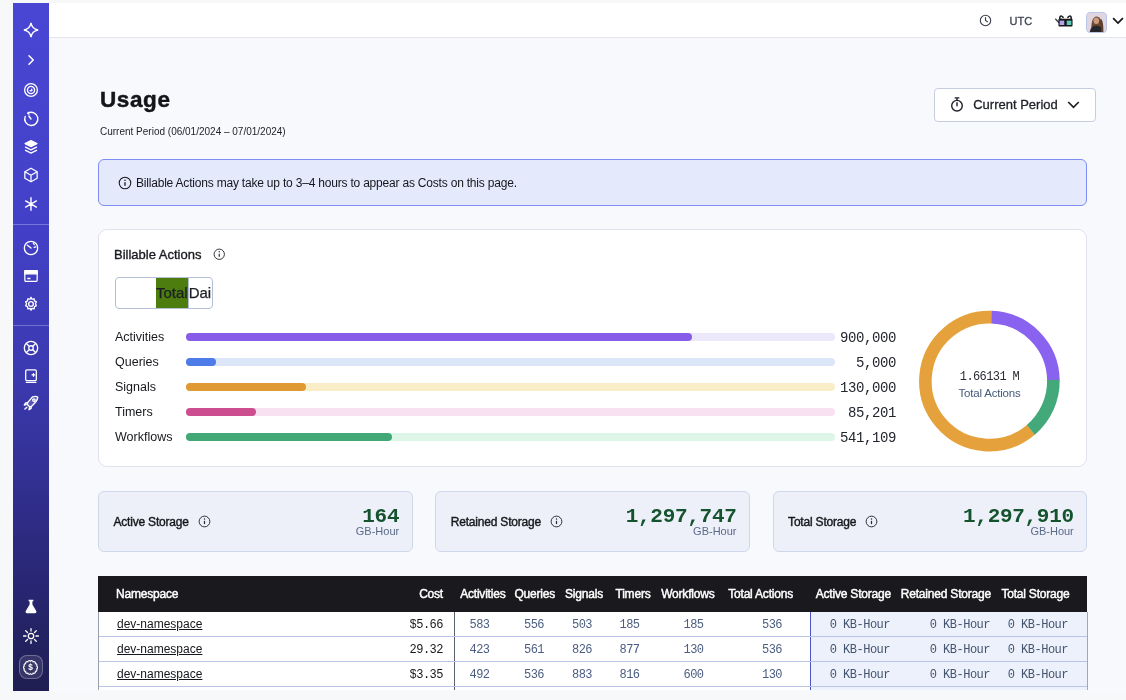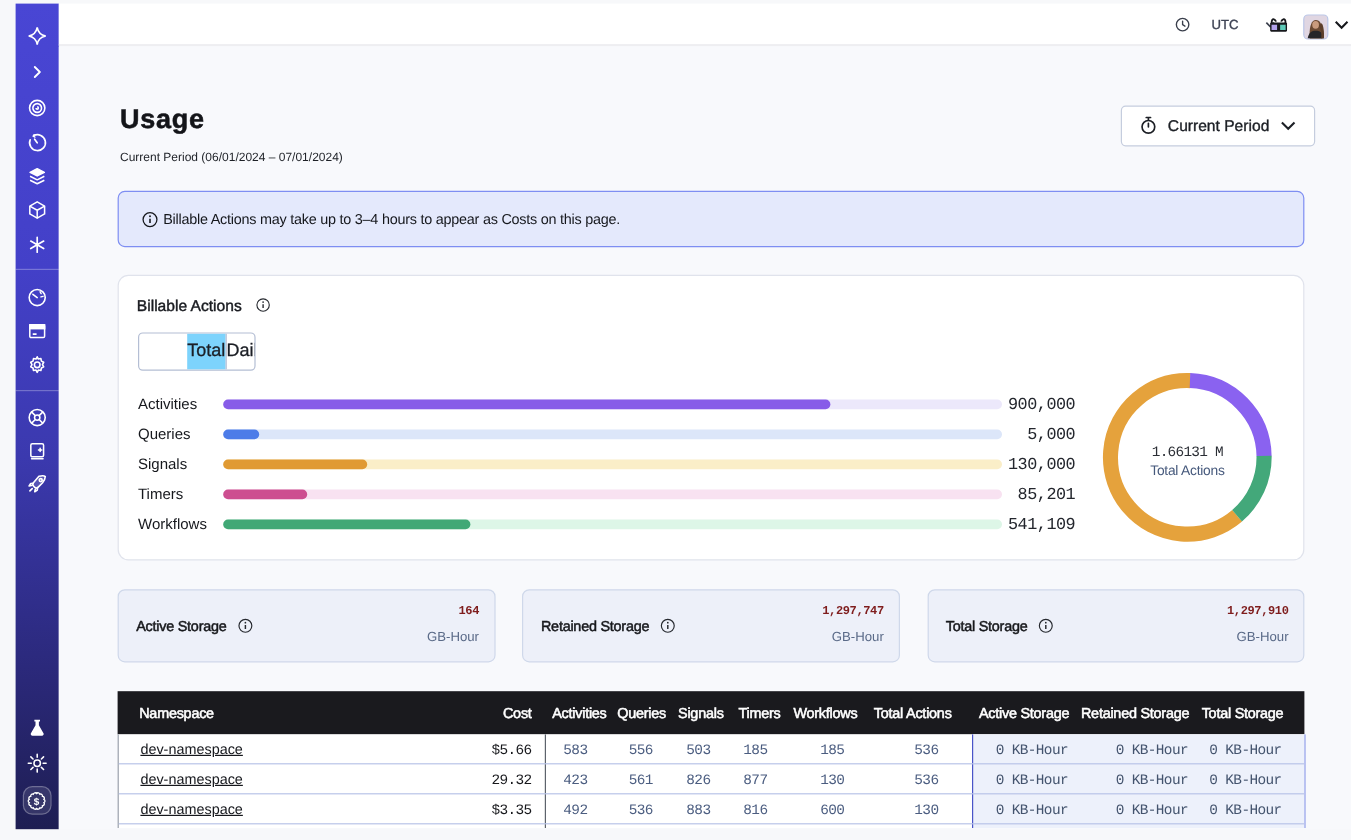--- a/index.html
+++ b/index.html
@@ -18,33 +18,33 @@
   border:1px solid #c5cdde; display:flex; align-items:center; justify-content:center; gap:8px;
   font-size:13px; font-weight:400; -webkit-text-stroke:0.3px #1d2026; color:#1d2026; border-radius:4px; }
 #banner { position:absolute; left:98px; top:159px; width:989px; height:47px; background:#e4e9fc;
   border:1px solid #7e8ef2; border-radius:6px; display:flex; align-items:center; padding-left:19px; gap:4px;
   font-size:12px; letter-spacing:-0.2px; color:#15171c; }
 #card { position:absolute; left:98px; top:228.5px; width:989px; height:238px; background:#fff;
   border:1px solid #e0e3ec; border-radius:9px; }
 #card-title { position:absolute; left:15px; top:17px; font-size:13px; font-weight:400; -webkit-text-stroke:0.35px #191b20; letter-spacing:0; color:#191b20; display:flex; align-items:center; gap:12px; }
 #tabs { position:absolute; left:16px; top:47px; width:98px; height:32.5px; border:1px solid #b4bed4; border-radius:4px; display:flex; overflow:hidden; background:#fff; }
 #tabs .tab { width:49px; height:100%; display:flex; align-items:center; justify-content:center; font-size:15px; font-weight:400; -webkit-text-stroke:0.25px #1c1f26; color:#1c1f26; }
-#tabs .tab.sel { background:#7dd3fc;margin-left:40px; }
+#tabs .tab.sel { background:#4d7c0f;margin-left:40px; }
 #tabs .tab + .tab { border-left:1px solid #b4bed4; }
 .crow { position:absolute; left:0; width:100%; height:25px; }
 .crow .lbl { position:absolute; left:16px; top:50%; transform:translateY(-50%); font-size:12.5px; color:#16181d; }
 .crow .track { position:absolute; left:87px; width:648.5px; height:8px; top:50%; transform:translateY(-50%); border-radius:4px; }
 .crow .fill { position:absolute; left:0; top:0; height:8px; border-radius:4px; }
 .crow .val { position:absolute; right:190px; top:50%; transform:translateY(-50%); font-family:"Liberation Mono",monospace; font-size:14px; letter-spacing:-0.4px; color:#23262d; margin-top:1px; }
 #donut { position:absolute; left:911px; top:303px; }
 #donut-txt1 { position:absolute; left:919px; top:369.5px; width:141px; text-align:center; font-family:"Liberation Mono",monospace; font-size:12px; letter-spacing:-0.6px; color:#2b2e35; }
 #donut-txt2 { position:absolute; left:919px; top:387px; width:141px; text-align:center; font-size:11.5px; letter-spacing:-0.2px; color:#46597c; }
 .stat { position:absolute; top:491px; width:314.7px; height:61px; background:#edf0f9; border:1px solid #cfd8ea; border-radius:6px; }
 .stat .slbl { position:absolute; left:14.5px; top:50%; transform:translateY(-50%); font-size:12px; font-weight:400; -webkit-text-stroke:0.4px #17181c; letter-spacing:-0.2px; color:#17181c; display:flex; align-items:center; gap:9px; }
-.stat .sval { position:absolute; right:12.5px; top:13px; font-family:"Liberation Mono",monospace; font-weight:bold; font-size:10px; letter-spacing:-0.3px; color:#7f1d1d; }
+.stat .sval { position:absolute; right:12.5px; top:13px; font-family:"Liberation Mono",monospace; font-weight:bold; font-size:21px; letter-spacing:-0.3px; color:#14532d; }
 .stat .sunit { position:absolute; right:12.5px; top:33px; font-size:11px; color:#5a6a88; }
 #table { position:absolute; left:98px; top:576px; width:989px; height:114px; }
 #thead { position:absolute; left:0; top:0; width:100%; height:35.5px; background:#1a1a1e; color:#fff; font-size:12px; font-weight:400; -webkit-text-stroke:0.45px #fff; letter-spacing:-0.2px; }
 #tbody { position:absolute; left:0; top:35.5px; width:100%; height:78.5px; background:#fff; border-left:1px solid #9aa0ab; }
 #storage-bg { position:absolute; left:710.5px; top:0; width:278.5px; height:100%; background:#edf1fb; border-left:1px solid #4a55c8; border-right:1px solid #97a2ea; }
 .tr { position:absolute; left:0; width:100%; height:25px; border-bottom:1px solid #b9c4e8; }
 .hcell { position:absolute; top:50%; transform:translateY(-50%); }
 .cell { position:absolute; top:50%; transform:translateY(-50%); font-family:"Liberation Mono",monospace; font-size:12px; letter-spacing:-0.5px; margin-top:1.5px; }
 .cell.num { color:#4b5d80;text-align:center; }
 .cell.cost { color:#17181c; }

